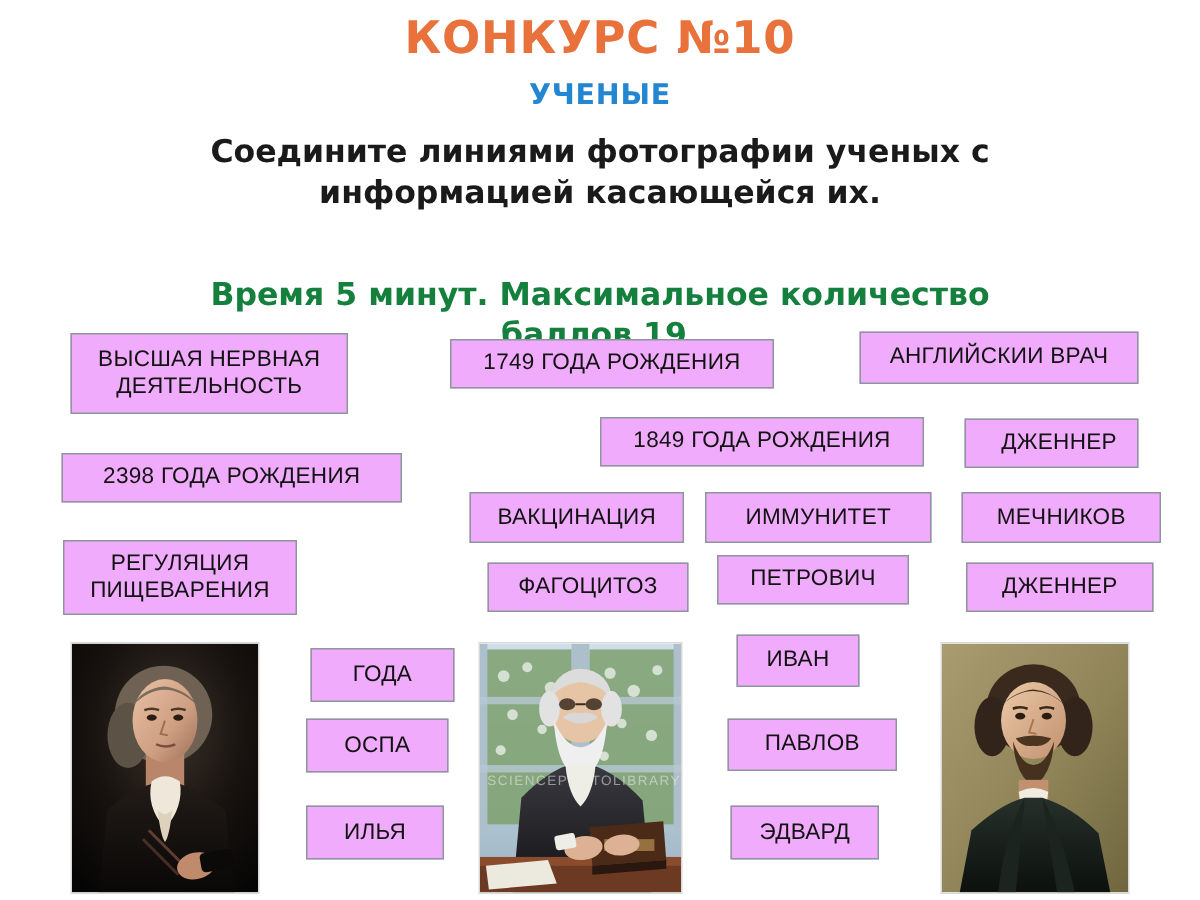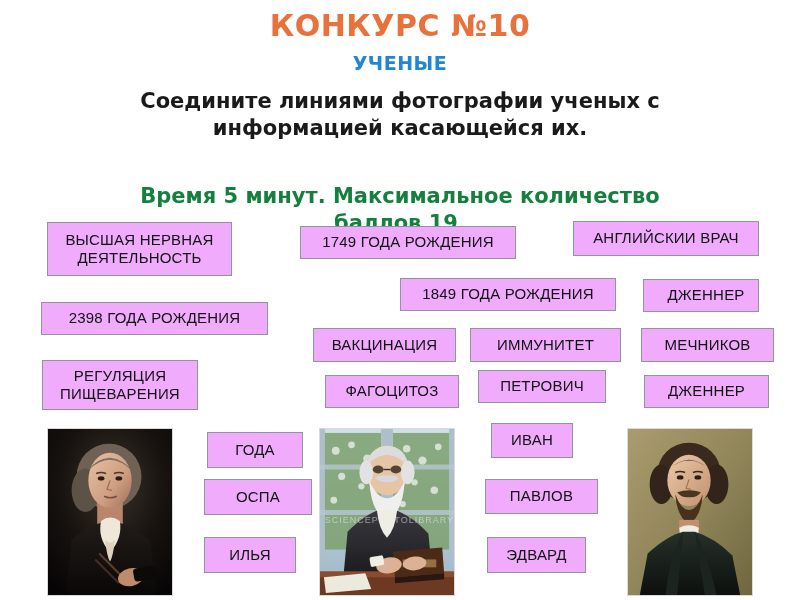--- a/index.html
+++ b/index.html
@@ -188,21 +188,21 @@
   </div>
 
   <div class="card" style="left:207px; top:432px; width:96px; height:36px;">
     <span>ГОДА</span>
   </div>
 
   <div class="card" style="left:491px; top:423px; width:82px; height:35px;">
     <span>ИВАН</span>
   </div>
 
-  <div class="card" style="left:204px; top:479px; width:108px; height:36px;">
+  <div class="card" style="left:204px; top:479px; width:95px; height:36px;">
     <span>ОСПА</span>
   </div>
 
   <div class="card" style="left:485px; top:479px; width:113px; height:35px;">
     <span>ПАВЛОВ</span>
   </div>
 
   <div class="card" style="left:204px; top:537px; width:92px; height:36px;">
     <span>ИЛЬЯ</span>
   </div>

